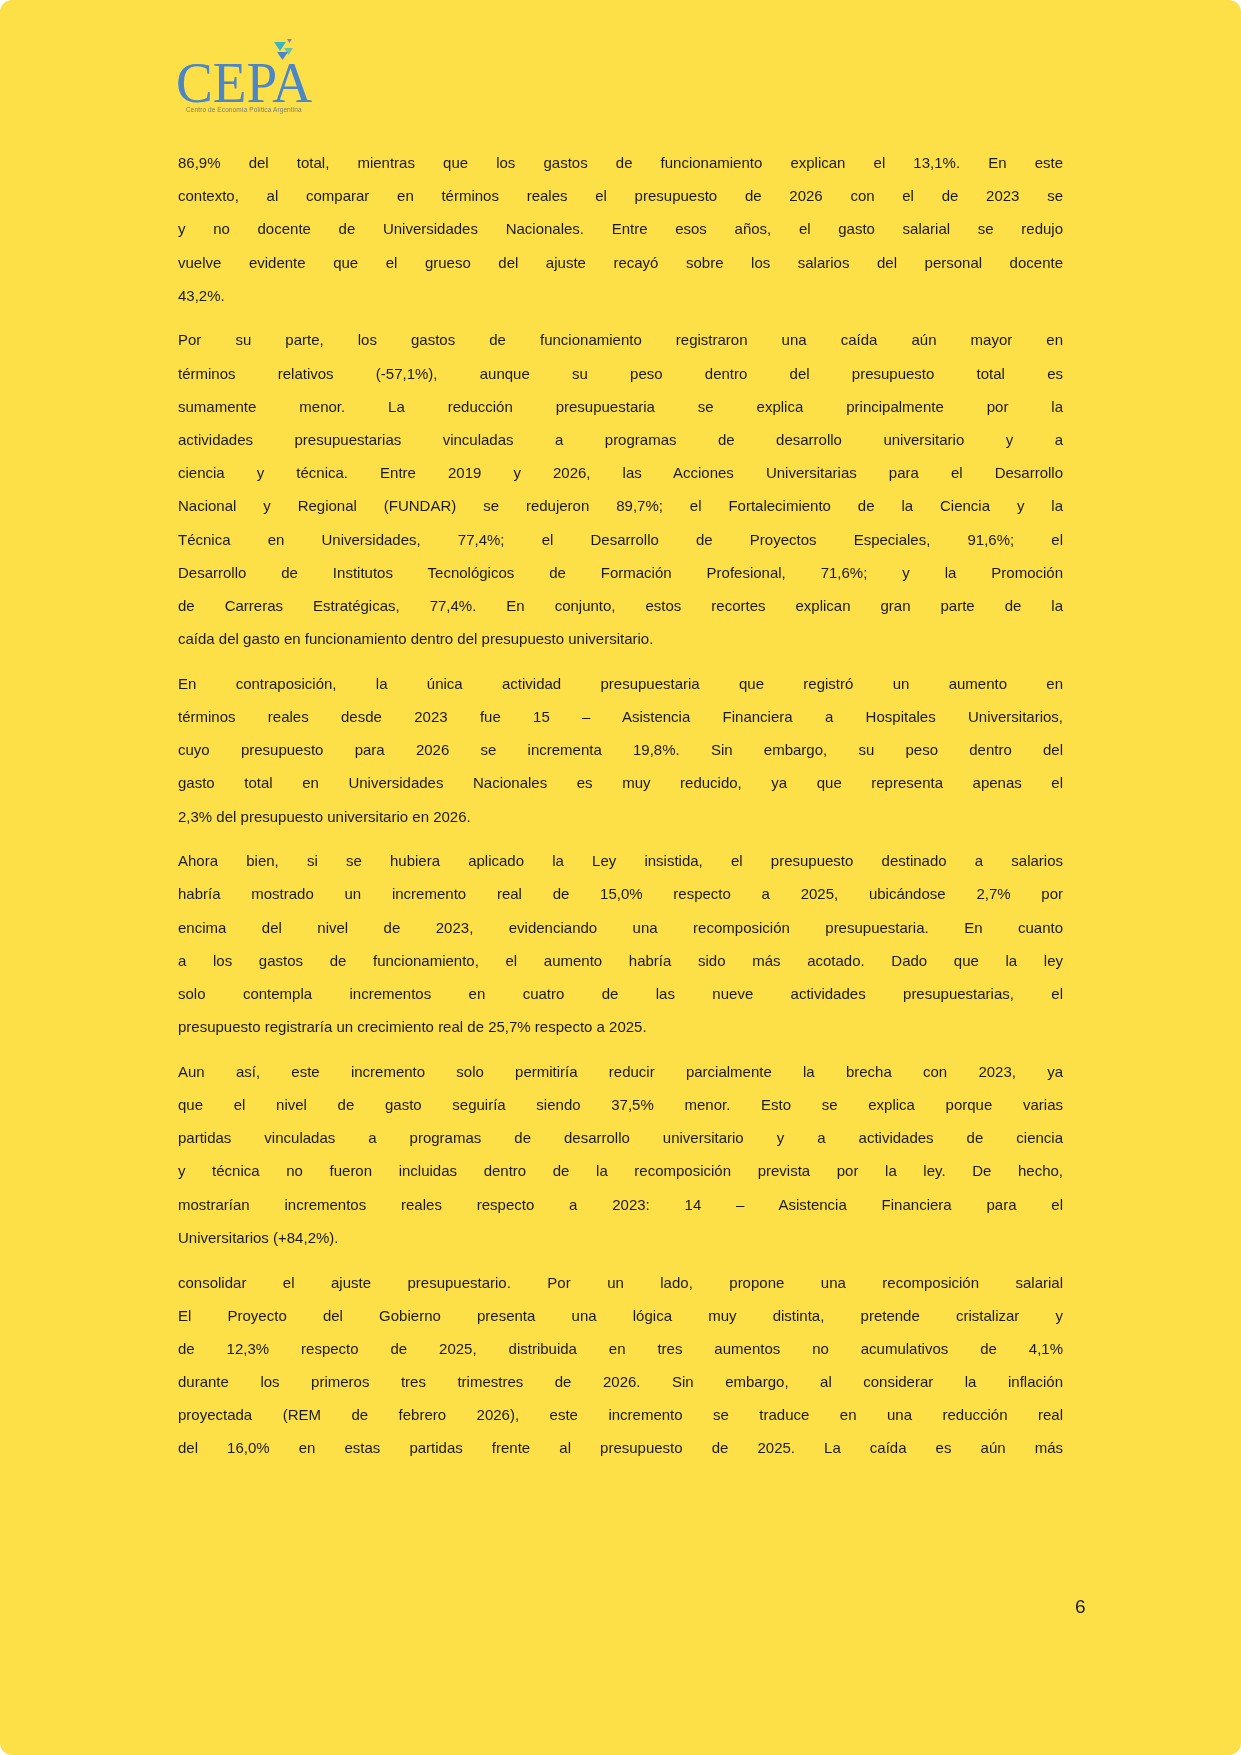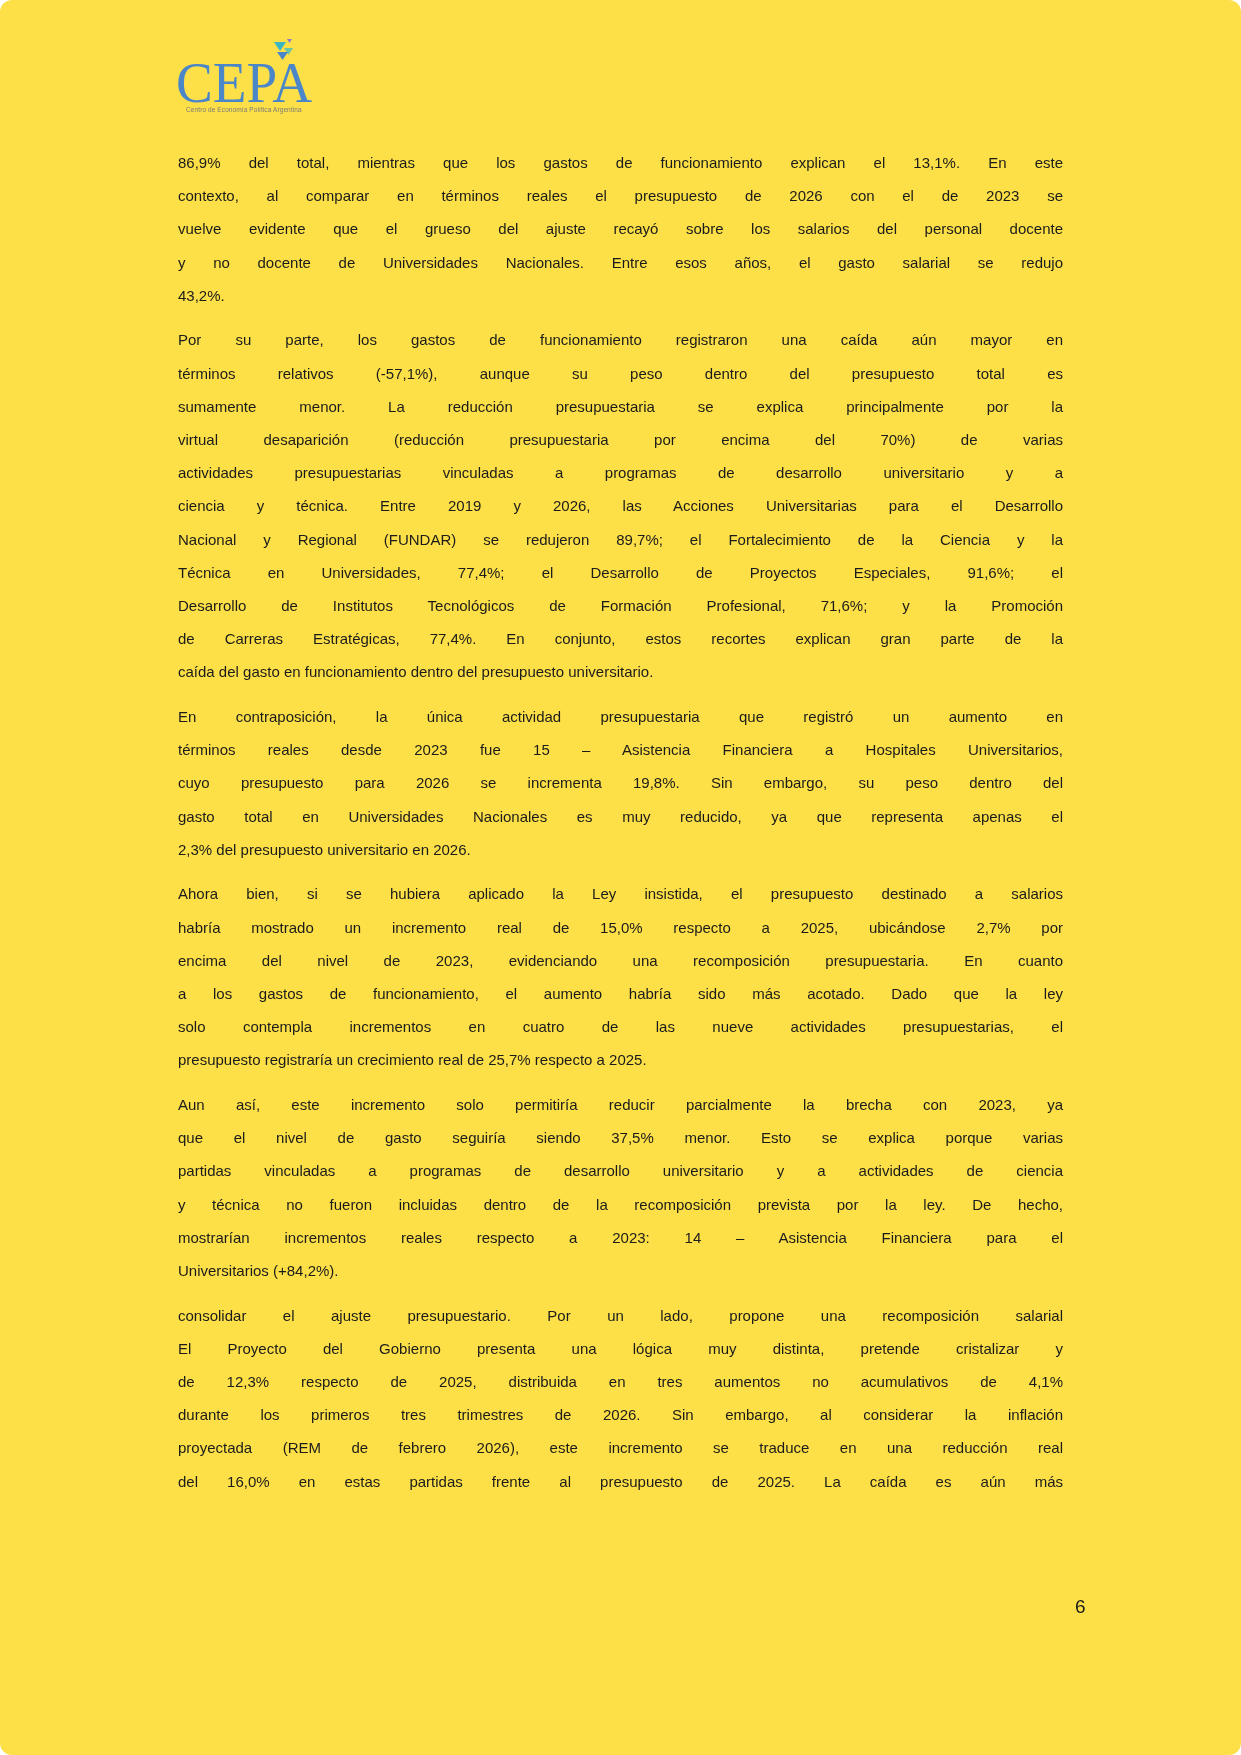--- a/index.html
+++ b/index.html
@@ -49,29 +49,28 @@
 
       <text x="0" y="66" font-family="Liberation Serif, serif" font-size="56" fill="#4a86c8" textLength="136" lengthAdjust="spacingAndGlyphs">CEPA</text>
     </svg>
   </div>
   <div class="logo-sub">Centro de Economía Política Argentina</div>
 
   <div class="body-text" id="body-text">
       <p class="para">
         <span class="line">86,9% del total, mientras que los gastos de funcionamiento explican el 13,1%. En este</span>
         <span class="line">contexto, al comparar en términos reales el presupuesto de 2026 con el de 2023 se</span>
+        <span class="line">y no docente de Universidades Nacionales. Entre esos años, el gasto salarial se redujo</span>
         <span class="line">vuelve evidente que el grueso del ajuste recayó sobre los salarios del personal docente</span>
-        <span class="line">y no docente de Universidades Nacionales. Entre esos años, el gasto salarial se redujo</span>
         <span class="line last">43,2%.</span>
       </p>
       <p class="para">
         <span class="line">Por su parte, los gastos de funcionamiento registraron una caída aún mayor en</span>
         <span class="line">términos relativos (-57,1%), aunque su peso dentro del presupuesto total es</span>
         <span class="line">sumamente menor. La reducción presupuestaria se explica principalmente por la</span>
-        <span class="line">virtual desaparición (reducción presupuestaria por encima del 70%) de varias</span>
         <span class="line">actividades presupuestarias vinculadas a programas de desarrollo universitario y a</span>
         <span class="line">ciencia y técnica. Entre 2019 y 2026, las Acciones Universitarias para el Desarrollo</span>
         <span class="line">Nacional y Regional (FUNDAR) se redujeron 89,7%; el Fortalecimiento de la Ciencia y la</span>
         <span class="line">Técnica en Universidades, 77,4%; el Desarrollo de Proyectos Especiales, 91,6%; el</span>
         <span class="line">Desarrollo de Institutos Tecnológicos de Formación Profesional, 71,6%; y la Promoción</span>
         <span class="line">de Carreras Estratégicas, 77,4%. En conjunto, estos recortes explican gran parte de la</span>
         <span class="line last">caída del gasto en funcionamiento dentro del presupuesto universitario.</span>
       </p>
       <p class="para">
         <span class="line">En contraposición, la única actividad presupuestaria que registró un aumento en</span>

